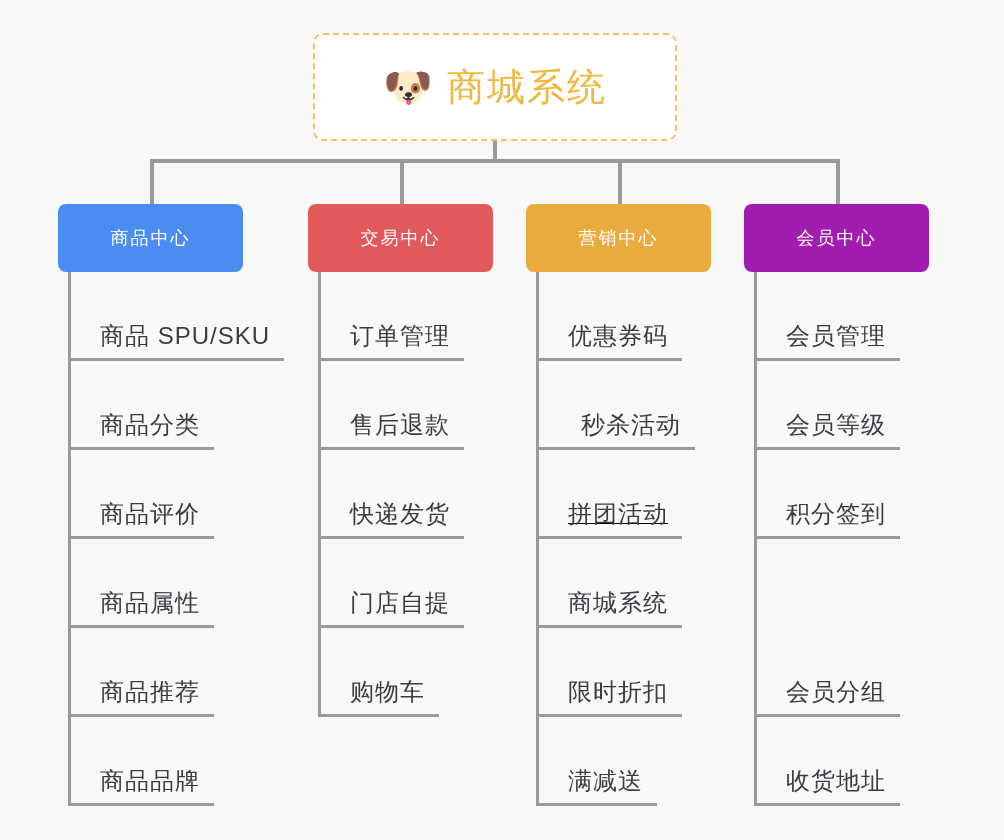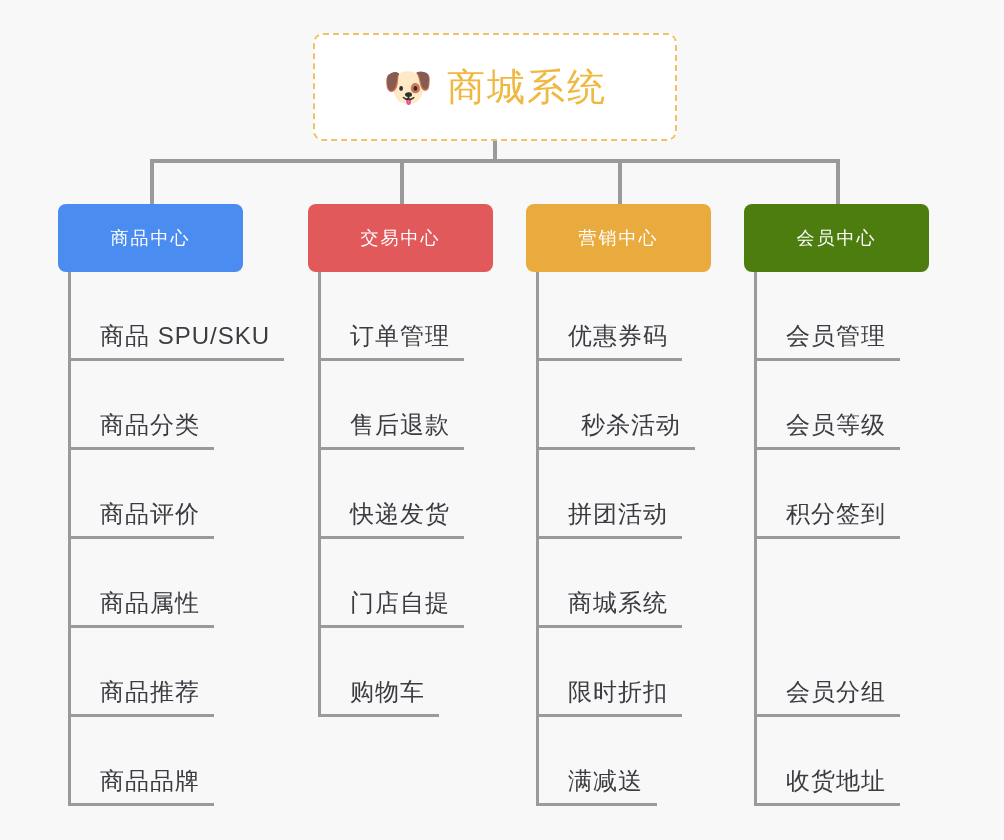--- a/index.html
+++ b/index.html
@@ -217,21 +217,21 @@
         </span>
       </div>
       <div class="leaf">
         <span class="trunk" style="background: rgb(154, 154, 154);"></span>
         <span class="leaf-inner" style="border-bottom-color: rgb(154, 154, 154); padding-left: 45px;">
           <span class="leaf-label">秒杀活动</span>
         </span>
       </div>
       <div class="leaf">
         <span class="trunk" style="background: rgb(154, 154, 154);"></span>
-        <span class="leaf-inner" style="border-bottom-color: rgb(154, 154, 154);">
+        <span class="leaf-inner" style="border-bottom-color: rgb(154, 154, 154); text-decoration: underline;">
           <span class="leaf-label">拼团活动</span>
         </span>
       </div>
       <div class="leaf">
         <span class="trunk" style="background: rgb(154, 154, 154);"></span>
         <span class="leaf-inner" style="border-bottom-color: rgb(154, 154, 154);">
           <span class="leaf-label">商城系统</span>
         </span>
       </div>
       <div class="leaf">
@@ -243,21 +243,21 @@
       <div class="leaf">
         <span class="trunk" style="background: rgb(154, 154, 154);"></span>
         <span class="leaf-inner" style="border-bottom-color: rgb(154, 154, 154);">
           <span class="leaf-label">满减送</span>
         </span>
       </div>
     </div>
   </div>
 
   <div class="col" style="left:744px; width:185px;">
-    <div class="cat-header" style="width: 185px; background: #4d7c0f;">
+    <div class="cat-header" style="width: 185px; background: #a21caf;">
       <span>会员中心</span>
     </div>
     <div class="leaves">
       <div class="leaf">
         <span class="trunk" style="background: rgb(154, 154, 154);"></span>
         <span class="leaf-inner" style="border-bottom-color: rgb(154, 154, 154);">
           <span class="leaf-label">会员管理</span>
         </span>
       </div>
       <div class="leaf">

